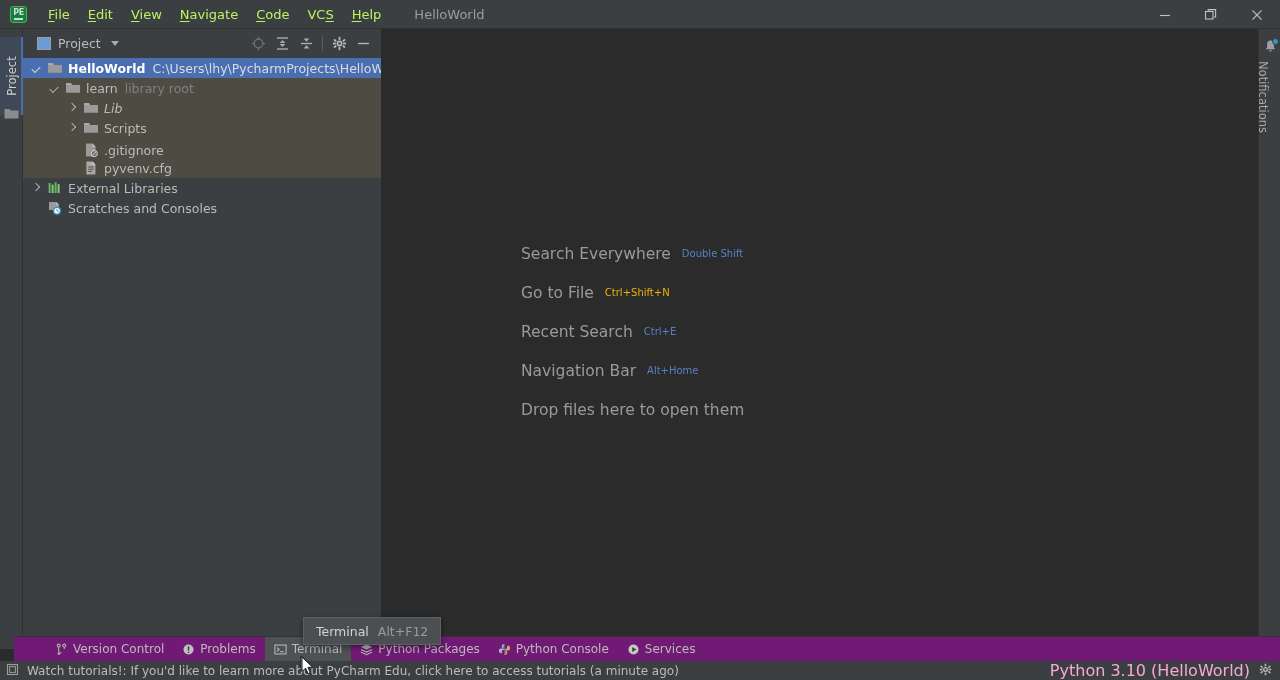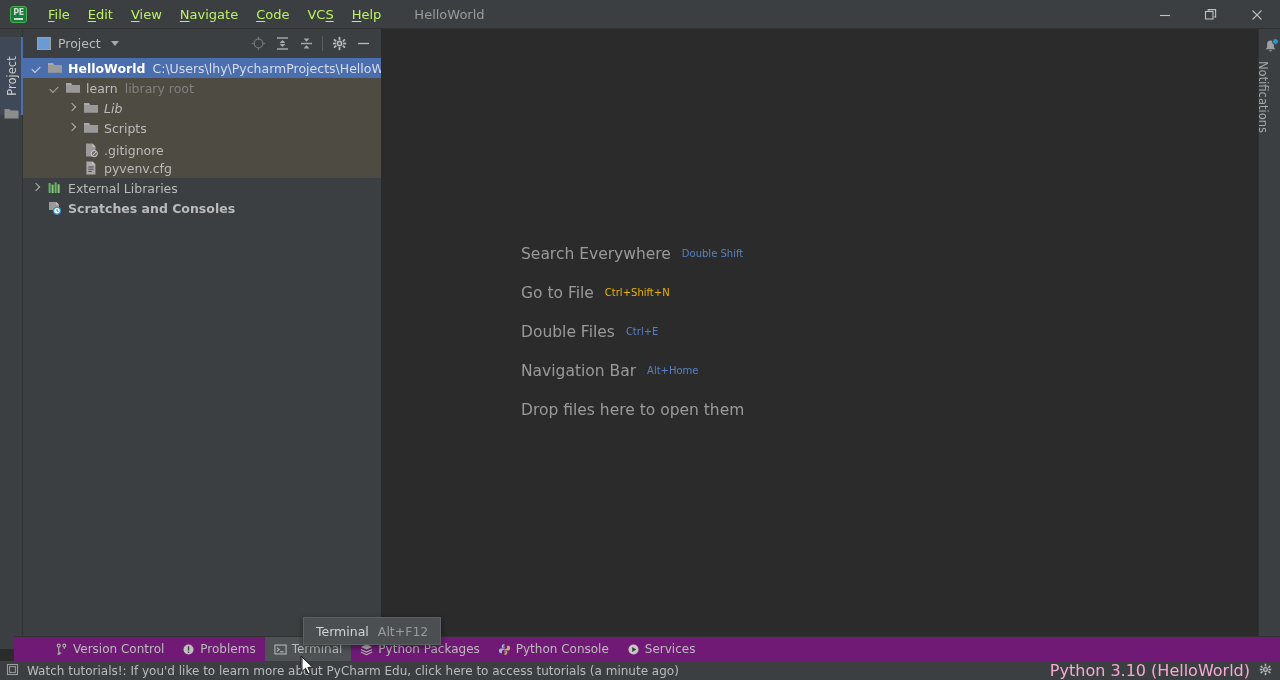--- a/index.html
+++ b/index.html
@@ -389,21 +389,21 @@
             <span class="arrow right"></span>
             <span style="display: inline-block; width: 5px; flex: 0 0 auto;"></span>
             <svg class="ic" viewBox="0 0 16 16" width="16" height="16">
               <rect x="1.6" y="3" width="2" height="10" fill="#5fb865"></rect>
               <rect x="4.6" y="4.6" width="2" height="8.4" fill="#89c879"></rect>
               <rect x="7.6" y="2.4" width="2" height="10.6" fill="#5fb865"></rect>
               <rect x="10.6" y="4.2" width="2" height="8.8" fill="#89c879"></rect>
             </svg>
             <span class="lbl">External Libraries</span>
           </div>
-          <div class="row" style="padding-left: 8px; font-weight: bold;">
+          <div class="row" style="padding-left: 8px;">
             <span class="arrow"></span>
             <span style="display: inline-block; width: 5px; flex: 0 0 auto;"></span>
             <svg class="ic" viewBox="0 0 16 16" width="16" height="16">
               <path d="M2 2 H9.2 L12 4.8 V10 H2 Z" fill="#9a9a9a"></path>
               <path d="M9.2 2 L12 4.8 H9.2 Z" fill="#c6c6c6"></path>
               <circle cx="10" cy="10.8" r="4.1" fill="#3592c4"></circle>
               <circle cx="10" cy="10.8" r="2.7" fill="#ffffff"></circle>
               <line x1="10" y1="10.8" x2="10" y2="8.9" stroke="#3592c4" stroke-width="1.1"></line>
               <line x1="10" y1="10.8" x2="11.5" y2="11.6" stroke="#3592c4" stroke-width="1.1"></line>
             </svg>
@@ -417,21 +417,21 @@
     <div class="hints" id="hint-list">
         <div class="hint-row">
           <span class="hint-label">Search Everywhere</span>
           <span class="hint-key" style="color: rgb(87, 129, 196);">Double Shift</span>
         </div>
         <div class="hint-row">
           <span class="hint-label">Go to File</span>
           <span class="hint-key" style="color: #eab308;">Ctrl+Shift+N</span>
         </div>
         <div class="hint-row">
-          <span class="hint-label">Double Files</span>
+          <span class="hint-label">Recent Search</span>
           <span class="hint-key" style="color: rgb(87, 129, 196);">Ctrl+E</span>
         </div>
         <div class="hint-row">
           <span class="hint-label">Navigation Bar</span>
           <span class="hint-key" style="color: rgb(87, 129, 196);">Alt+Home</span>
         </div>
         <div class="hint-row">
           <span class="hint-label">Drop files here to open them</span>
         </div>
       </div>

